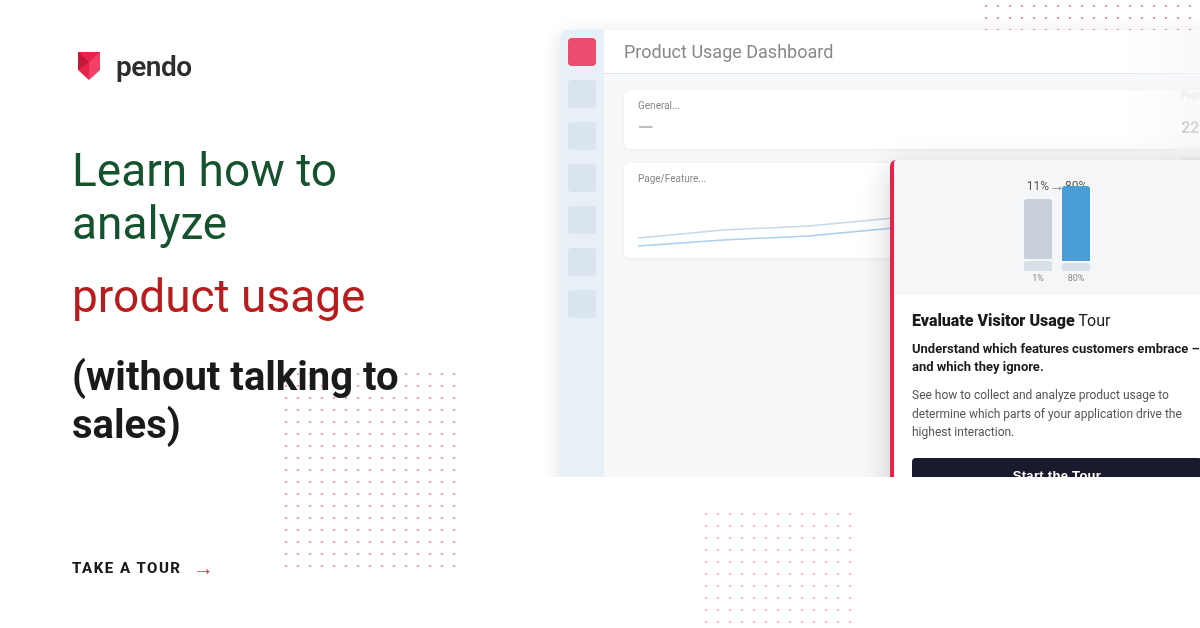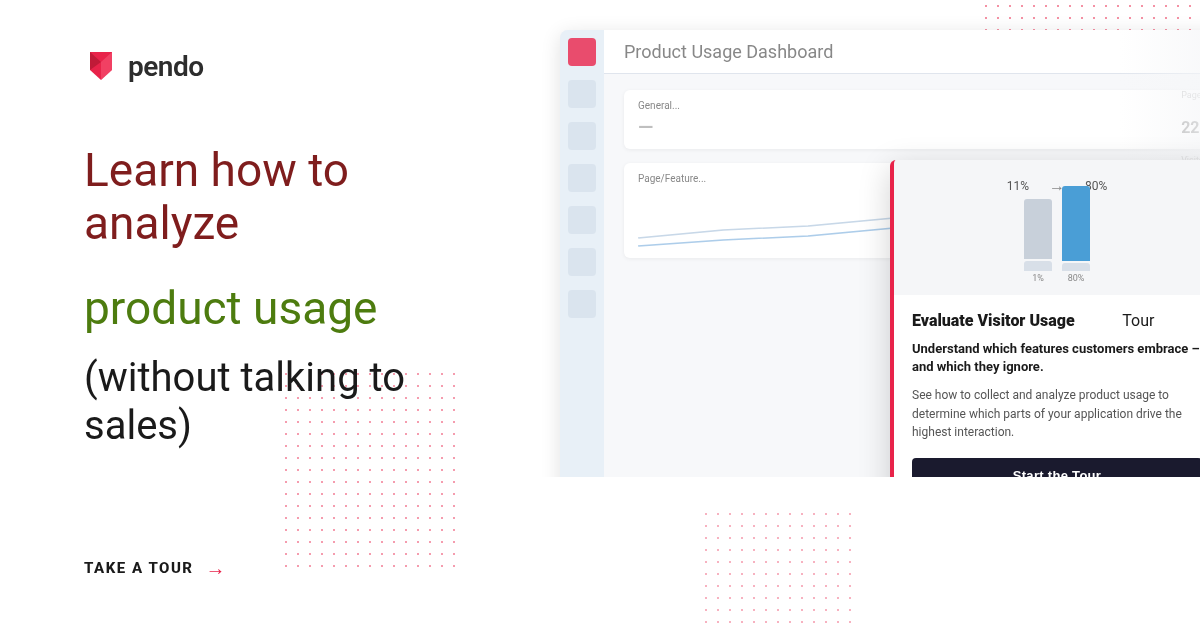--- a/index.html
+++ b/index.html
@@ -45,21 +45,21 @@
       width: 160px;
       height: 120px;
       background-image: radial-gradient(circle, #e8234a 1.2px, transparent 1.2px);
       background-size: 12px 12px;
       opacity: 0.35;
     }
 
     
     .left-panel {
       position: absolute;
-      left: 12px;
+      left: 0;
       top: 0;
       width: 520px;
       height: 628px;
       padding: 48px 72px;
       display: flex;
       flex-direction: column;
       justify-content: flex-start;
       z-index: 2;
     }
 
@@ -80,36 +80,36 @@
       font-size: 28px;
       font-weight: 600;
       color: #2d2d2d;
       letter-spacing: -0.5px;
     }
 
     
     .headline {
       font-size: 46px;
       font-weight: 400;
-      color: #7f1d1d;
+      color: #14532d;
       line-height: 1.15;
-      margin-bottom: 32px;
+      margin-bottom: 20px;
     }
 
     .subheadline {
       font-size: 46px;
       font-weight: 400;
-      color: #4d7c0f;
+      color: #b91c1c;
       line-height: 1.15;
-      margin-bottom: 19px;
+      margin-bottom: 30px;
     }
 
     .parenthetical {
       font-size: 40px;
-      font-weight: 400;
+      font-weight: 700;
       color: #1a1a1a;
       line-height: 1.2;
       margin-bottom: 60px;
     }
 
     
     .cta-area {
       display: flex;
       align-items: center;
       gap: 12px;
@@ -288,21 +288,20 @@
       background: #f5f6f8;
       padding: 16px 20px 12px;
       display: flex;
       flex-direction: column;
       align-items: center;
     }
 
     .popup-chart-labels {
       display: flex;
       align-items: center;
-      gap: 20px;
       margin-bottom: 8px;
       font-size: 12px;
       color: #555;
     }
 
     .popup-chart-labels .arrow {
       font-size: 16px;
       color: #888;
     }
 
@@ -342,21 +341,20 @@
     .popup-tour-title {
       font-size: 16px;
       font-weight: 700;
       color: #1a1a1a;
       margin-bottom: 8px;
       line-height: 1.3;
     }
 
     .popup-tour-title .tour-word {
       font-weight: 400;
-      margin-left: 44px;
     }
 
     .popup-subtitle {
       font-size: 13px;
       font-weight: 700;
       color: #1a1a1a;
       margin-bottom: 10px;
       line-height: 1.4;
     }
 

